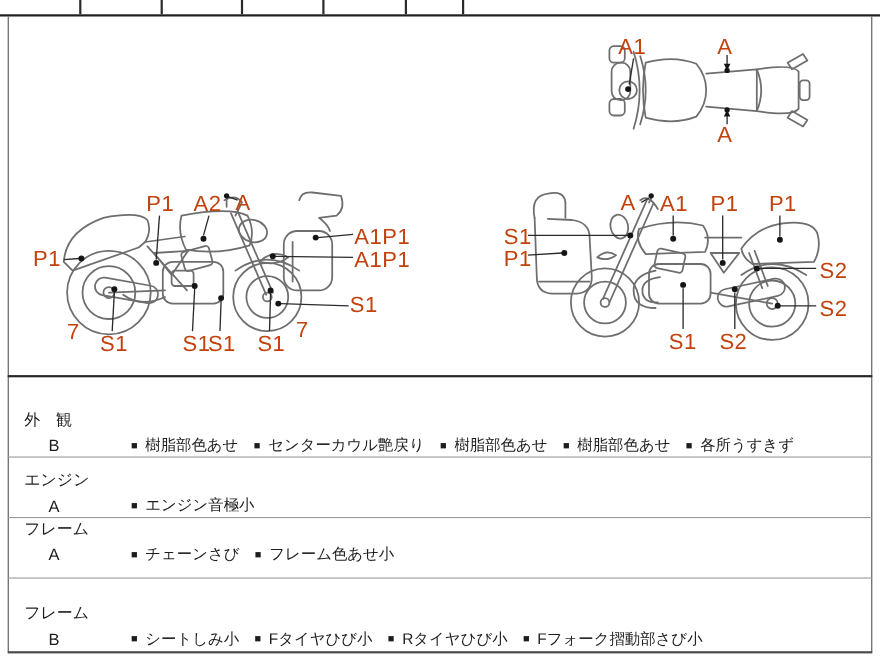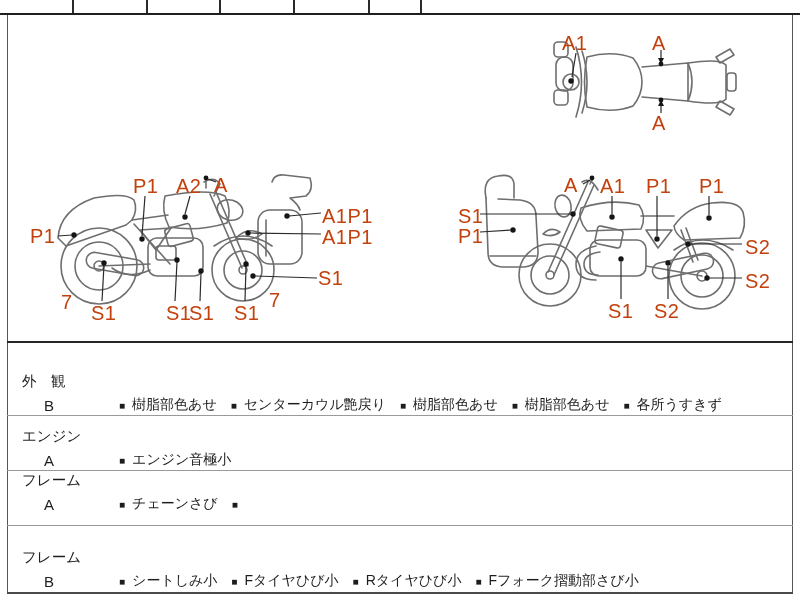--- a/index.html
+++ b/index.html
@@ -263,20 +263,21 @@
       <div>フレーム</div>
       <div class="grade">A</div>
     </div>
     <div class="items">
       <span class="item">
           <span class="bullet">■</span>
           <span>チェーンさび</span>
         </span>
       <span class="item">
           <span class="bullet">■</span>
+          <span>フレーム色あせ小</span>
         </span>
     </div>
   </div>
 
   <div class="trow" style="top:526px;height:64px">
     <div class="cat-cell">
       <div>フレーム</div>
       <div class="grade">B</div>
     </div>
     <div class="items">

